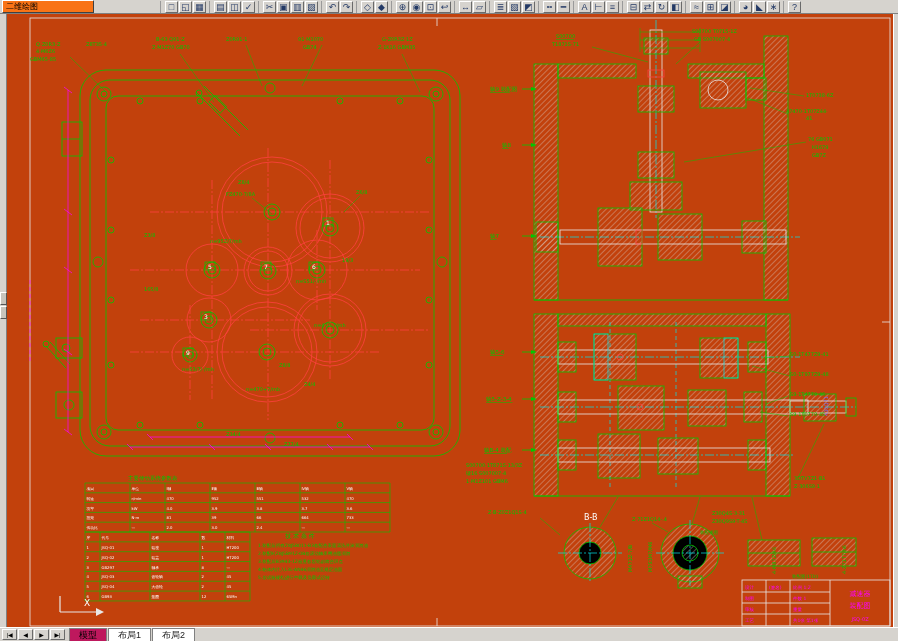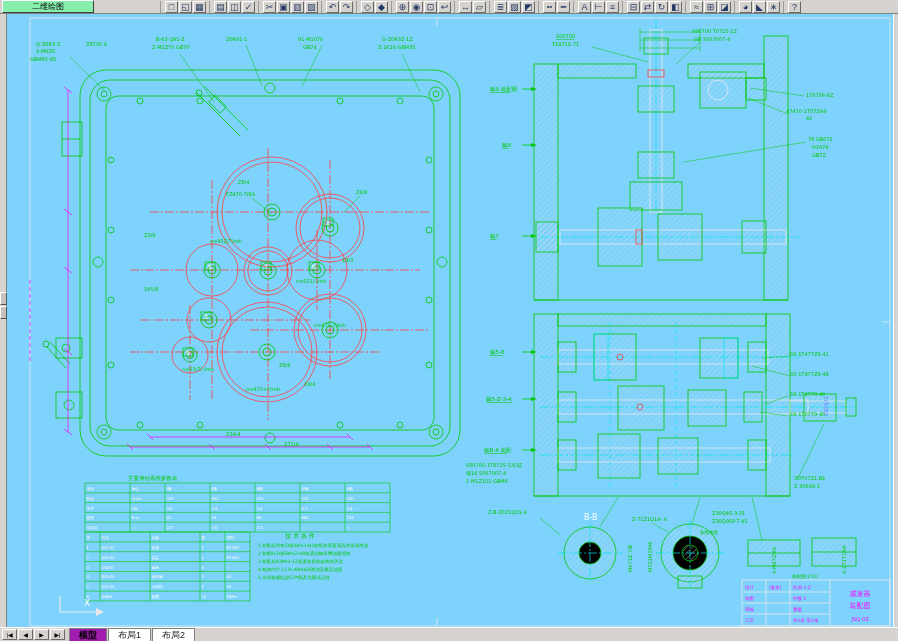--- a/index.html
+++ b/index.html
@@ -1,58 +1,58 @@
 <!DOCTYPE html>
 <html><head>
 <meta charset="utf-8">
 <style>
   html,body{margin:0;padding:0;background:#3a3a3a;}
   .app{position:relative;width:898px;height:641px;background:#d6d3ce;
        font-family:"Liberation Sans",sans-serif;overflow:hidden;}
   
   .toolbar{position:absolute;top:0;left:0;right:0;height:14px;display:flex;align-items:center;
            background:#d6d3ce;border-bottom:1px solid #808080;box-sizing:border-box;padding-left:2px;}
-  .panel-title{width:84px;height:11px;font-size:8px;line-height:11px;background:#86efac;
+  .panel-title{width:84px;height:11px;font-size:8px;line-height:11px;background:#f97316;
            border:1px solid;border-color:#fff #404040 #404040 #fff;padding:0 3px;color:#000;
-           white-space:nowrap;overflow:hidden;text-align:center;}
+           white-space:nowrap;overflow:hidden;}
   .tb-groups{display:flex;margin-left:64px;}
   .tb-group{display:flex;margin-left:2px;padding-left:4px;border-left:1px solid #9a9a9a;}
   .tb-icon{width:13px;height:12px;font-size:9px;line-height:11px;text-align:center;color:#243a66;
            background:#d6d3ce;border:1px solid;border-color:#fff #6a6a6a #6a6a6a #fff;
            margin-right:1px;cursor:default;overflow:hidden;box-sizing:border-box;}
   
   .strip-l{position:absolute;left:0;top:14px;bottom:13px;width:7px;background:#d6d3ce;
            border-right:1px solid #808080;box-sizing:border-box;}
   .stub{width:5px;height:11px;margin:1px 0 0 0;border:1px solid;border-color:#fff #555 #555 #fff;background:#c8c4bc;}
   .stub.first{margin-top:278px;}
   .strip-r{position:absolute;right:0;top:14px;bottom:13px;width:5px;background:#d6d3ce;
            border-left:1px solid #fff;box-sizing:border-box;}
   
-  .canvas{position:absolute;left:7px;right:5px;top:14px;bottom:13px;background:#7dd3fc;}
+  .canvas{position:absolute;left:7px;right:5px;top:14px;bottom:13px;background:#c2410c;}
   svg{display:block;}
   svg text{font-family:"DejaVu Sans",sans-serif;}
   .sg{stroke:#00C800;fill:none;stroke-width:.8;}
   .sw{stroke:#E8E8E8;fill:none;stroke-width:.8;}
   .sr{stroke:#FF4040;fill:none;stroke-width:.8;}
   .sm{stroke:#FF00FF;fill:none;stroke-width:.7;}
   .sc{stroke:#00E5EE;fill:none;stroke-width:.7;}
   .hw{fill:url(#hw);stroke:#00C800;stroke-width:.8;}
   .cl{stroke-dasharray:9 2 2 2;}
   .dsh{stroke-dasharray:4 3;}
   .thin{stroke-width:.5;}
   .ag{fill:#00C800;stroke:none;}
   
   .tabbar{position:absolute;left:0;right:0;bottom:0;height:13px;background:#d6d3ce;
           border-top:1px solid #fff;display:flex;align-items:flex-end;font-size:9px;}
   .tab-nav{display:flex;align-items:center;margin:0 3px 1px 2px;}
   .tab-nav button{width:15px;height:11px;font-size:6px;line-height:8px;padding:0;margin-right:1px;
           border:1px solid;border-color:#fff #6a6a6a #6a6a6a #fff;background:#d6d3ce;color:#000;}
   .tab{height:12px;line-height:12px;padding:0 9px;background:#ffffff;color:#222;
        border:1px solid #808080;border-bottom:none;margin-right:1px;}
-  .tab.active{background:#a21caf;font-weight:bold;color:#000;}
+  .tab.active{background:#be185d;font-weight:normal;color:#000;}
 </style>
 </head>
 <body>
 
 <div class="app">
 
   <div class="toolbar">
     <div class="panel-title">二维绘图</div>
     <div class="tb-groups" id="tb-groups">
         <div class="tb-group">

